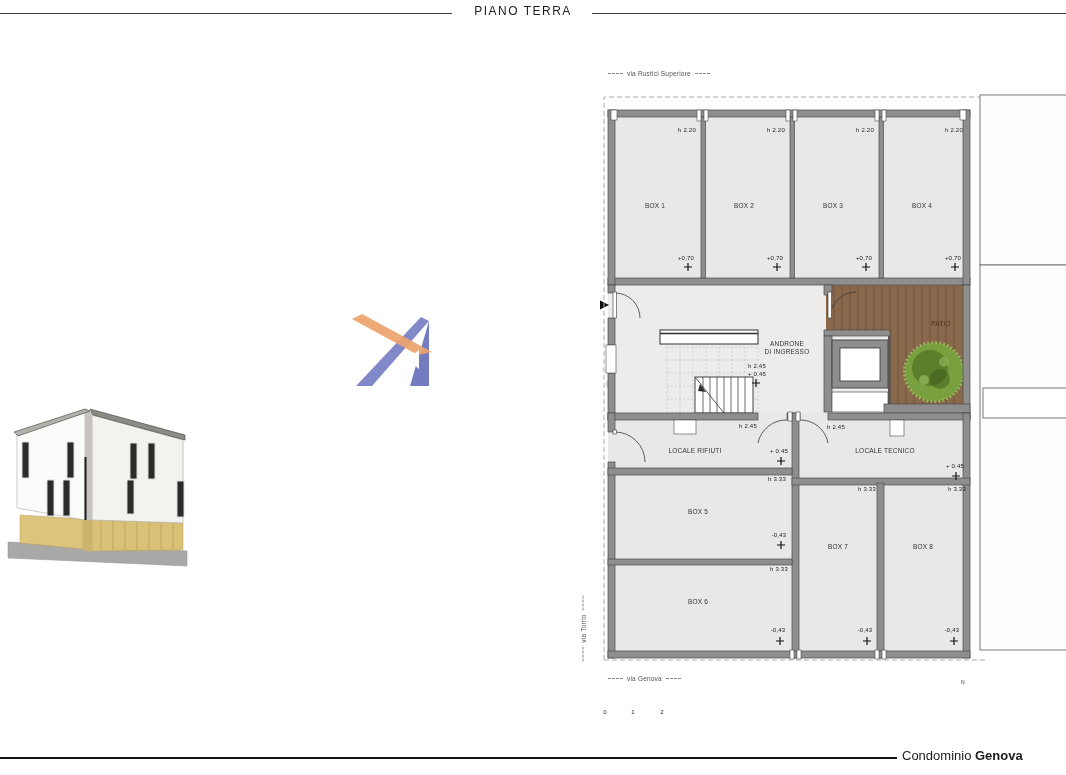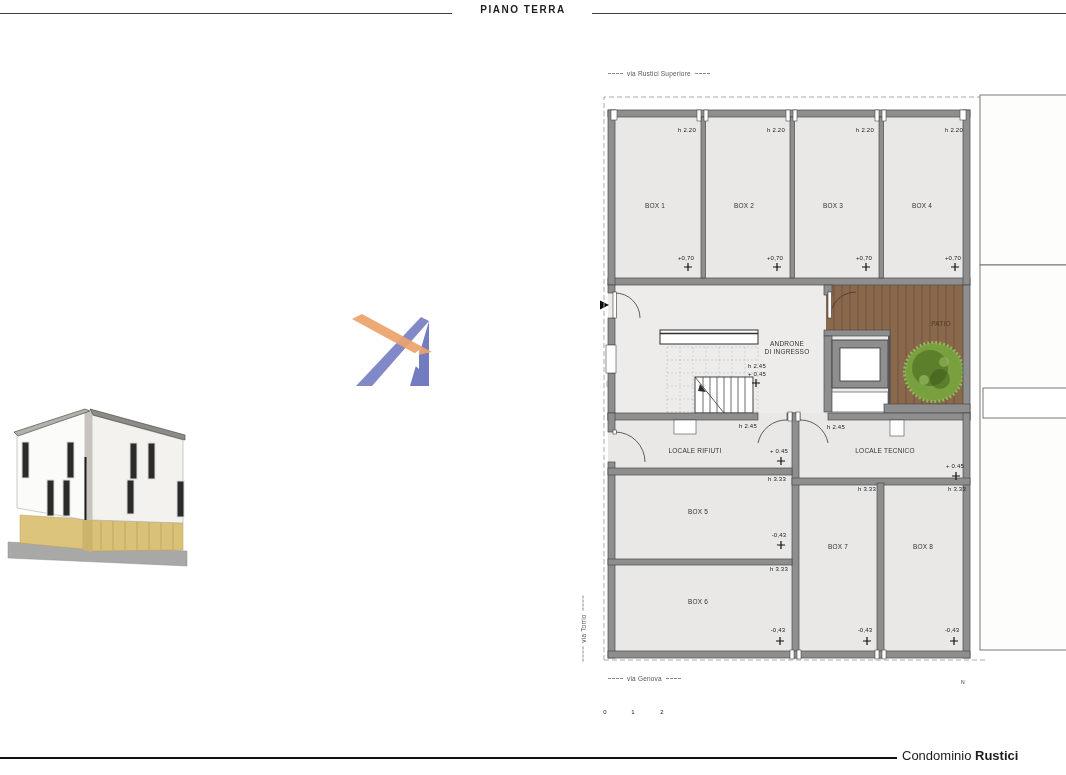--- a/index.html
+++ b/index.html
@@ -1,21 +1,21 @@
 <!DOCTYPE html>
 <html><head>
 <meta charset="utf-8">
 <style>
   html,body{margin:0;padding:0;background:#fff;}
   #page{position:relative;width:1066px;height:775px;background:#ffffff;overflow:hidden;
         font-family:"Liberation Sans",sans-serif;}
   .lbl{position:absolute;transform:translateX(-50%);font-size:6.5px;line-height:1.25;
        color:#333;white-space:nowrap;letter-spacing:.2px;}
   .sm{font-size:6px;color:#222;}
-  .title{position:absolute;transform:translateX(-50%);font-size:10px;font-weight:bold;
+  .title{position:absolute;transform:translateX(-50%);font-size:12px;font-weight:normal;
          color:#1e1e1e;letter-spacing:1.5px;text-align:center;}
   .hline{position:absolute;border-top:1.6px solid #3f3f3f;}
   .street{position:absolute;display:flex;align-items:center;font-size:6.5px;color:#555;
           white-space:nowrap;letter-spacing:.2px;}
   .dash{display:inline-block;width:15px;border-top:1px dashed #8a8a8a;margin:0 4px;}
   .street-v{transform:rotate(-90deg);transform-origin:center;}
   .wm-name{position:absolute;transform:translateX(-50%);font-size:28px;font-weight:bold;
            letter-spacing:3px;color:rgba(168,168,174,.38);}
   .wm-tag{position:absolute;transform:translateX(-50%);font-size:14px;font-weight:bold;
           color:rgba(172,172,178,.5);}
@@ -315,16 +315,16 @@
   <div class="lbl sm" style="left:865px;top:627px;">-0,43</div>
   <div class="lbl sm" style="left:952px;top:627px;">-0,43</div>
 
   <div class="lbl sm" style="left:605px;top:709px;">0</div>
   <div class="lbl sm" style="left:633px;top:709px;">1</div>
   <div class="lbl sm" style="left:662px;top:709px;">2</div>
   <div class="lbl" style="left:963px;top:679px;font-size:5px;">N</div>
 
   <div class="footer-line"></div>
   <div class="footer-text">
-    <span>Condominio </span><b>Rustici</b>
+    <span>Condominio </span><b>Genova</b>
   </div>
 
 </div>
 
 </body></html>

